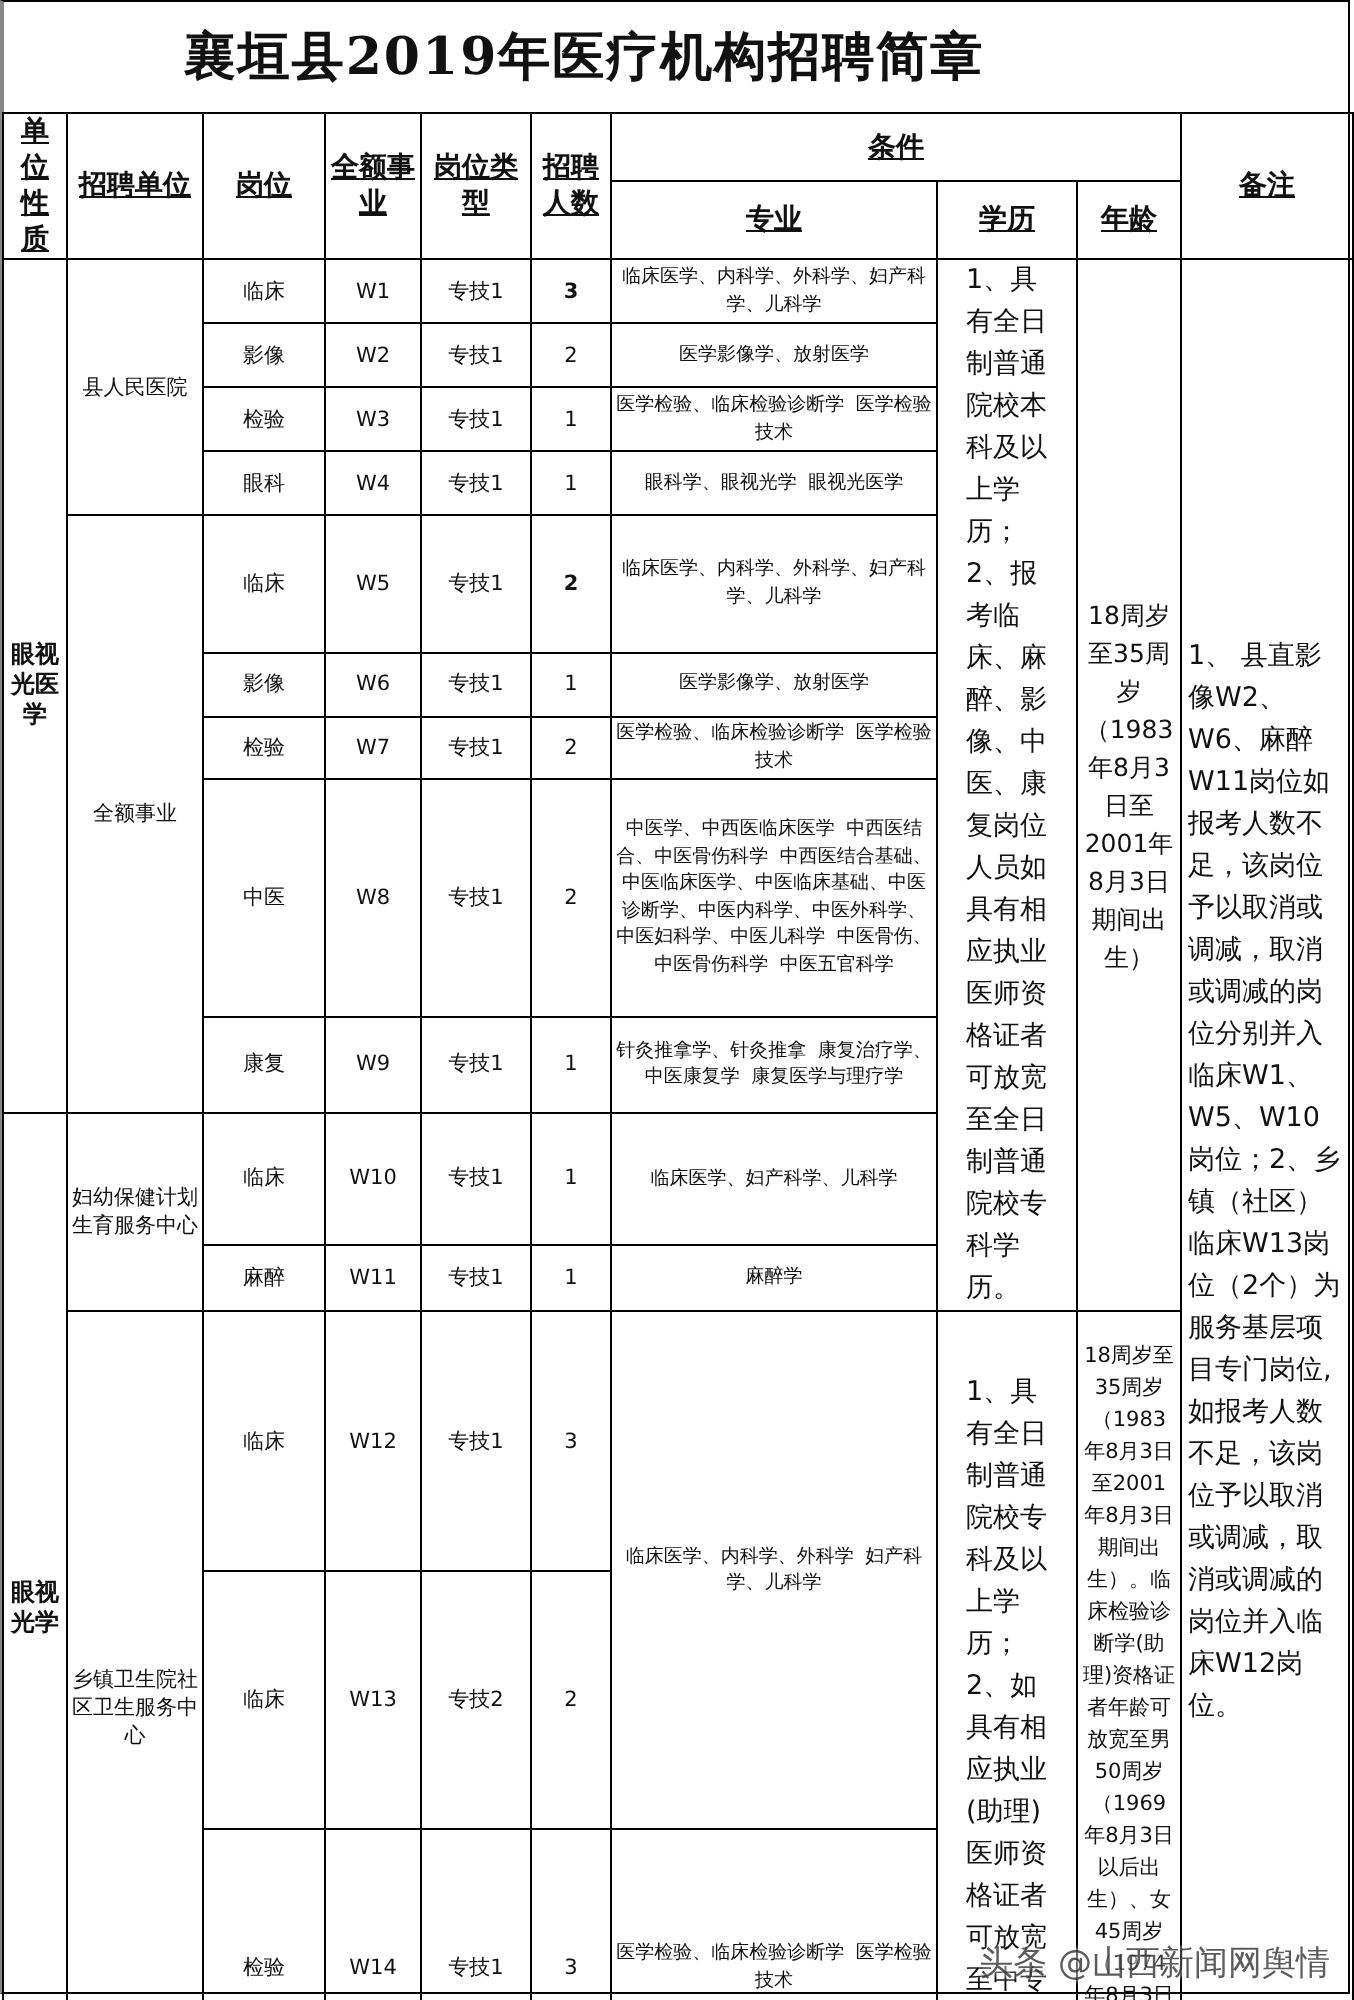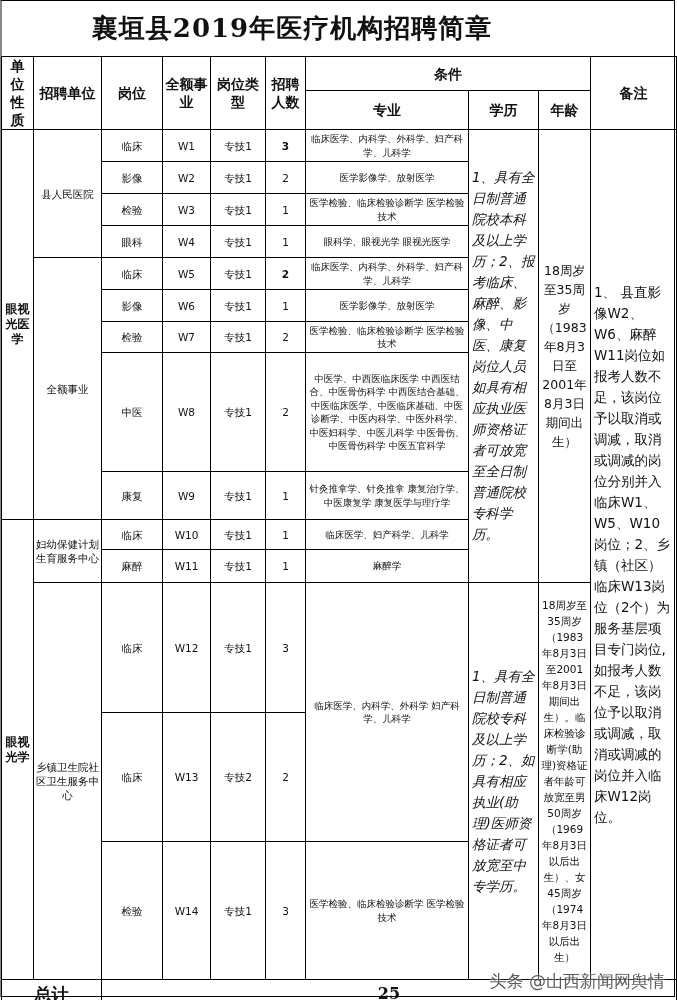--- a/index.html
+++ b/index.html
@@ -8,25 +8,25 @@
   .frame { position:absolute; left:0; top:0; width:675px; height:997px;
            border:1px solid #000; border-left:2px solid #888; box-sizing:border-box; }
   .title { position:absolute; left:0; top:0; width:584px; height:56px;
            display:flex; align-items:center; justify-content:center;
            font-family:"DejaVu Serif", serif; font-weight:bold; font-size:26px;
            letter-spacing:1px; color:#111; }
   table.grid { position:absolute; left:1px; top:56px; width:675px;
                border-collapse:collapse; table-layout:fixed; }
   table.grid td { border:1.5px solid #000; text-align:center; vertical-align:middle;
                   padding:0 2px; font-size:10.5px; line-height:14px; overflow:hidden; }
-  .hdr { font-weight:bold; font-size:14px !important; line-height:18px !important; }
+  .hdr { font-weight:bold; font-size:14px !important; line-height:18px !important;text-decoration:underline; }
   .nature { font-weight:bold; font-size:12px !important; line-height:15px !important; }
-  .small { font-size:9.5px !important; line-height:13.5px !important; }
+  .small { font-size:9.5px !important; line-height:13.5px !important;font-family:Liberation Mono, monospace; }
   .edu { text-align:left !important; vertical-align:middle; font-size:13.5px !important;
-         line-height:21px !important; padding:0 3px !important;font-style:italic; }
+         line-height:21px !important; padding:0 14px !important; }
   .age { font-size:12.5px !important; line-height:19px !important; }
   .age2 { font-size:10.5px !important; line-height:16px !important; }
   .note { text-align:left !important; font-size:13.5px !important; line-height:21px !important;
           padding:0 3px !important; }
   .total-label { font-family:"DejaVu Serif", serif; font-weight:bold; font-size:17px !important; }
   .total-value { font-family:"DejaVu Serif", serif; font-weight:bold; font-size:16px !important; }
   .watermark { position:absolute; right:12px; top:970px; font-size:17px; color:#404040;
                opacity:0.85; font-family:"DejaVu Sans", sans-serif; letter-spacing:0px;
                text-shadow:0 0 2px #fff, 0 0 3px #fff; }
   .bold { font-weight:bold; }

